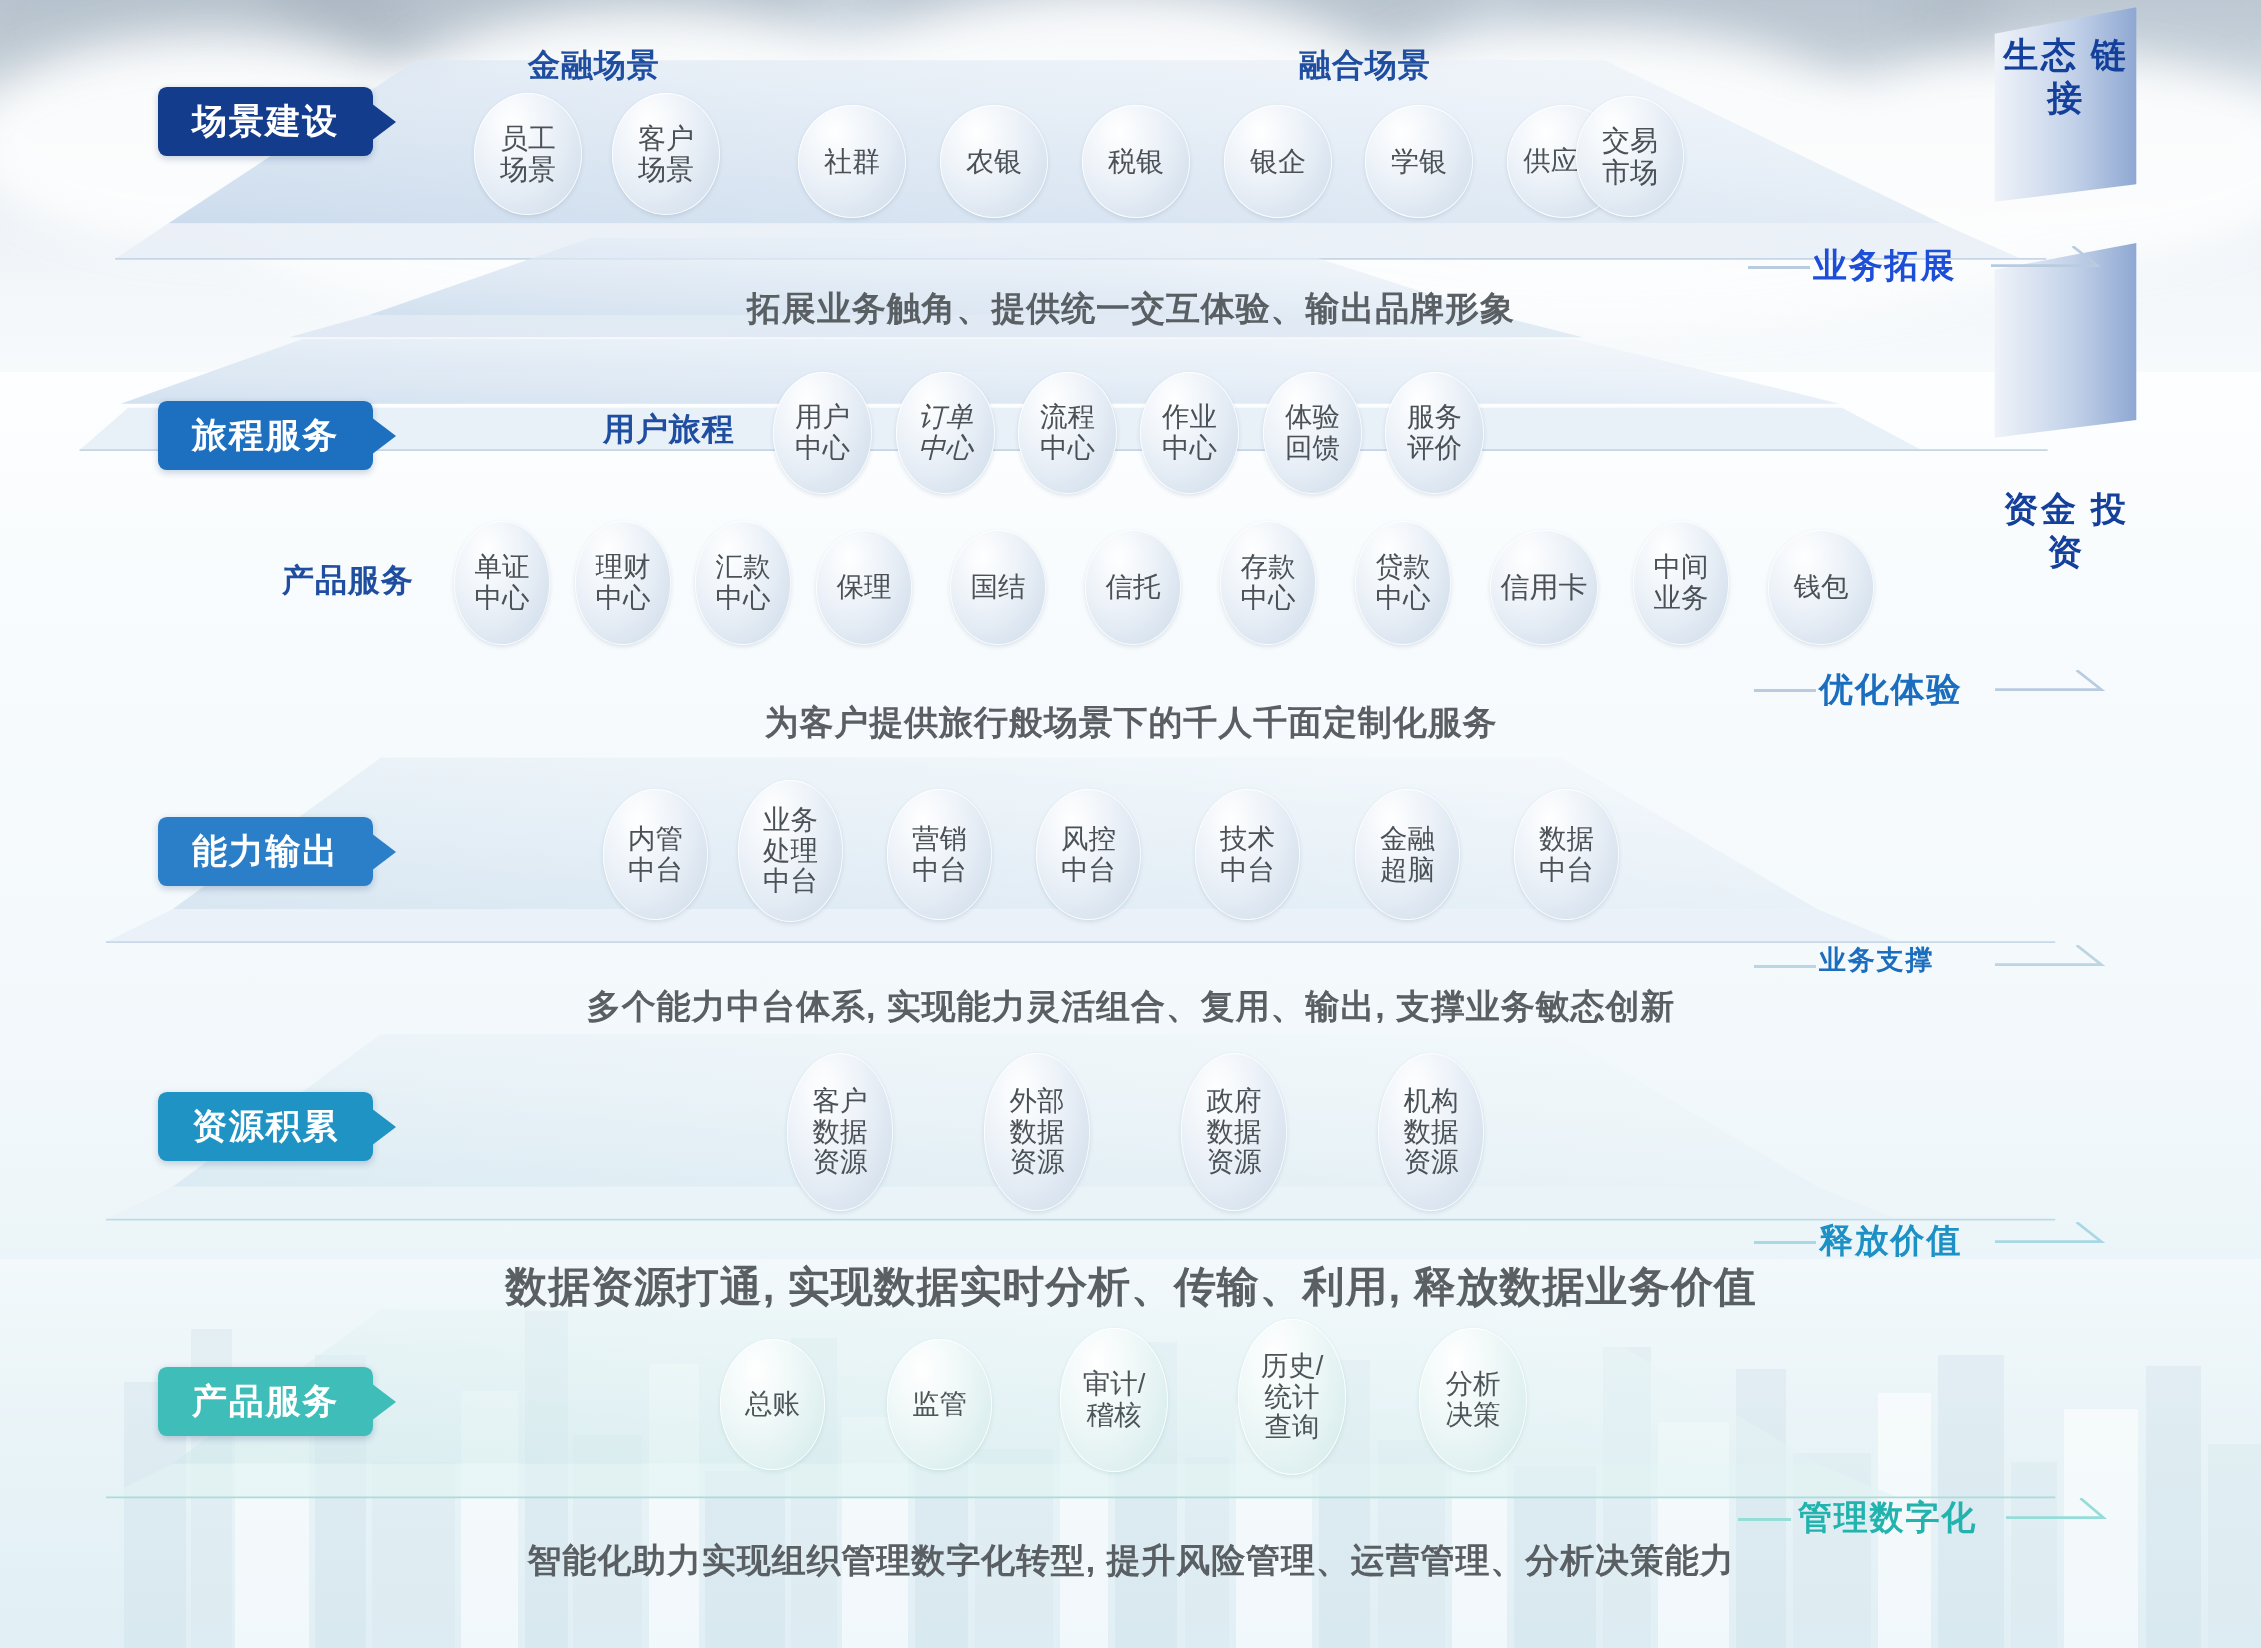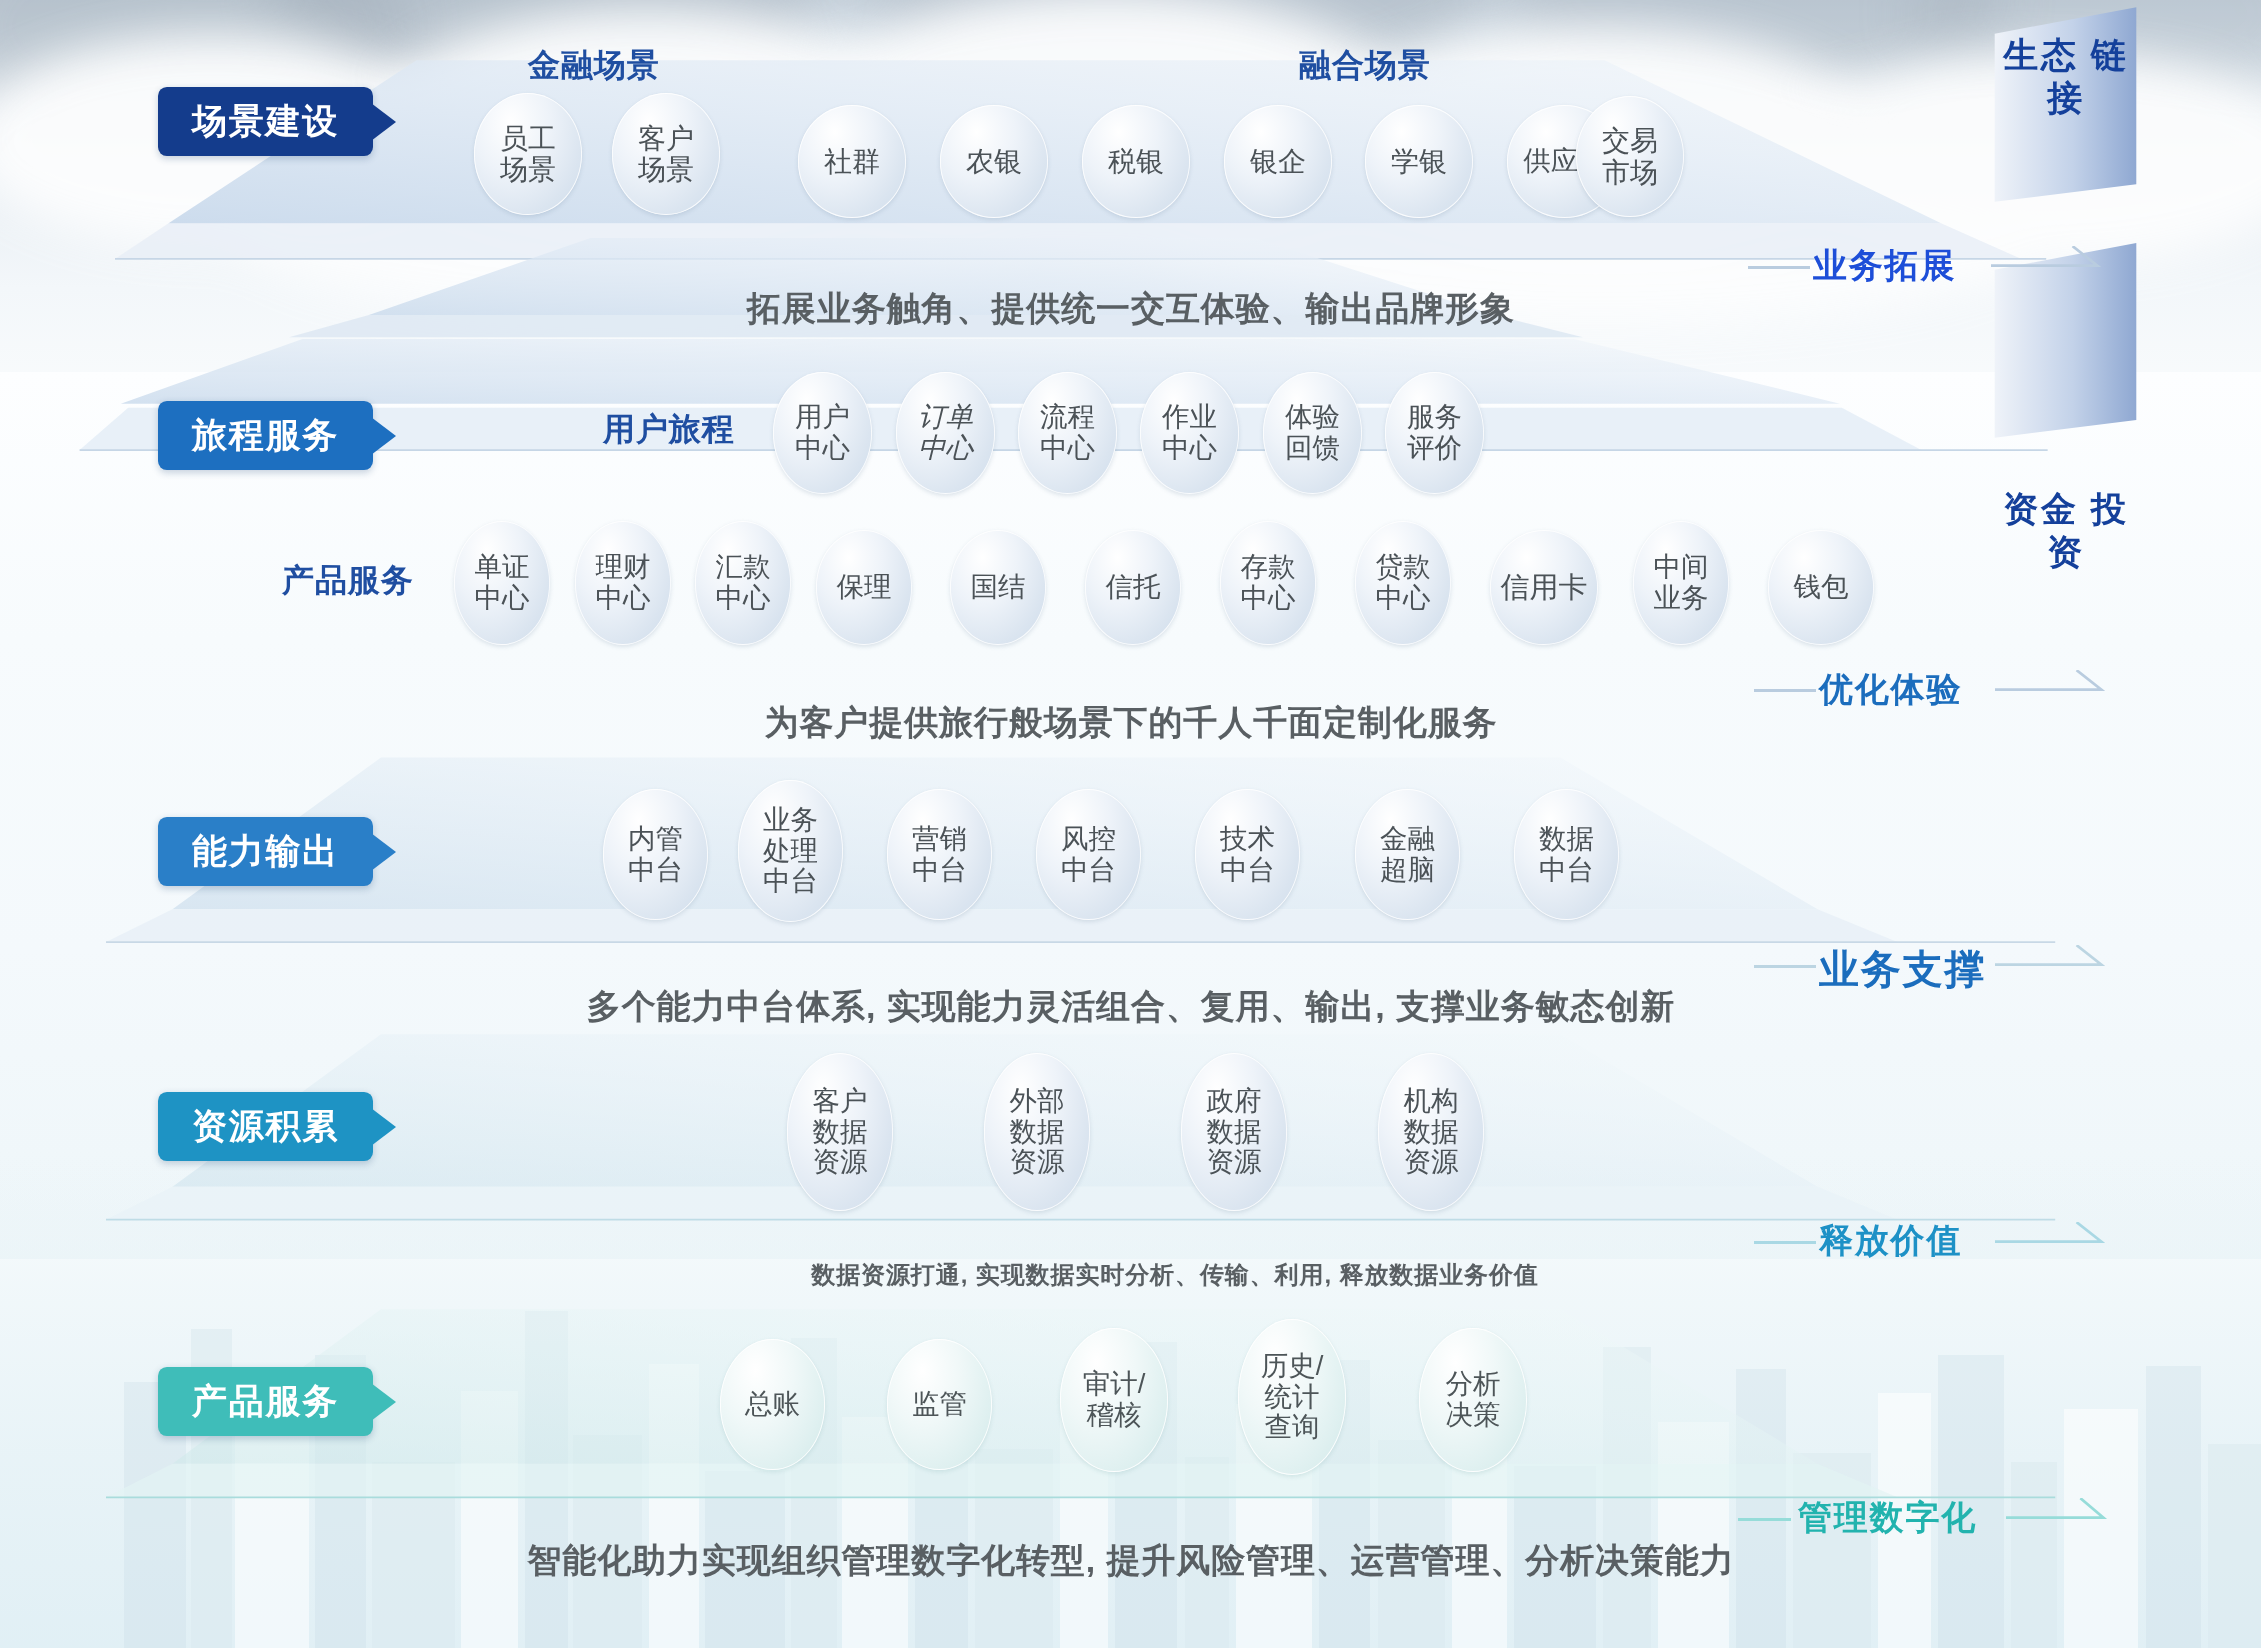--- a/index.html
+++ b/index.html
@@ -468,21 +468,21 @@
   <div>
       <span>数据</span>
       <span>中台</span>
     </div>
 </div>
 
 <div class="caption" style="left:50%;top:984px;transform:translateX(-50%);font-size:34px;">
   <span>多个能力中台体系, 实现能力灵活组合、复用、输出, 支撑业务敏态创新</span>
 </div>
 <div class="rdash" style="left:1754px;top:965px;width:62px;background:#bcd5e2;"></div>
-<div class="rlabel" style="left:1819px;top:942px;font-size:40px;color:#1b6dbd;">
+<div class="rlabel" style="left:1819px;top:942px;font-size:27px;color:#1b6dbd;">
   <span>业务支撑</span>
 </div>
 <svg class="rarrow" style="left:1995px;top:945px;" width="133" height="41" viewBox="0 0 150 46">
   <polyline points="0,22 120,22 92,0" fill="none" stroke="#bcd5e2" stroke-width="3"></polyline>
 </svg>
 
 <div class="pill" style="left:158px;top:1092px;width:215px;height:69px;font-size:35px;background:#1e93c4;">
   <span>资源积累</span>
   <i class="tip" style="border-left:25px solid #1e93c4;"></i>
 </div>
@@ -509,21 +509,21 @@
     </div>
 </div>
 <div class="node" style="left:1378px;top:1053px;width:106px;height:158px;font-size:27.5px;">
   <div>
       <span>机构</span>
       <span>数据</span>
       <span>资源</span>
     </div>
 </div>
 
-<div class="caption" style="left:50%;top:1259px;transform:translateX(-50%);font-size:24px;margin-left:44px;">
+<div class="caption" style="left:50%;top:1259px;transform:translateX(-50%);font-size:42px;">
   <span>数据资源打通, 实现数据实时分析、传输、利用, 释放数据业务价值</span>
 </div>
 <div class="rdash" style="left:1754px;top:1241px;width:62px;background:#a9d8e4;"></div>
 <div class="rlabel" style="left:1819px;top:1218px;font-size:34px;color:#1d91c6;">
   <span>释放价值</span>
 </div>
 <svg class="rarrow" style="left:1995px;top:1222px;" width="133" height="41" viewBox="0 0 150 46">
   <polyline points="0,22 120,22 92,0" fill="none" stroke="#a9d8e4" stroke-width="3"></polyline>
 </svg>
 

